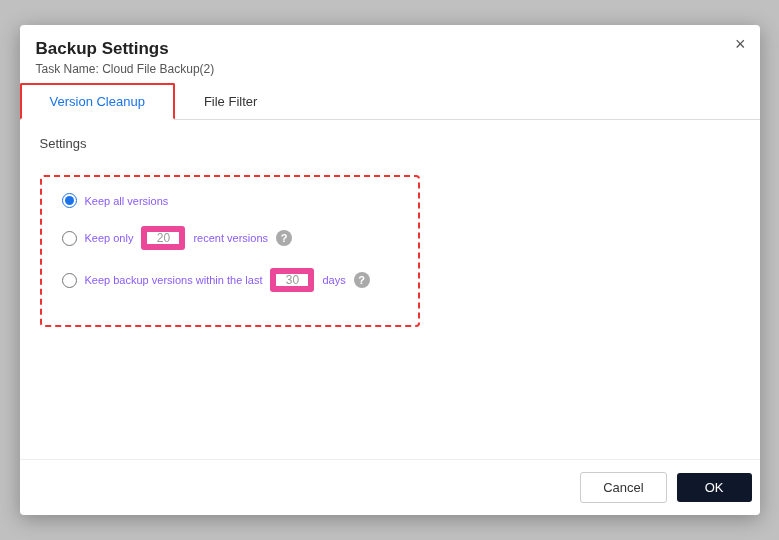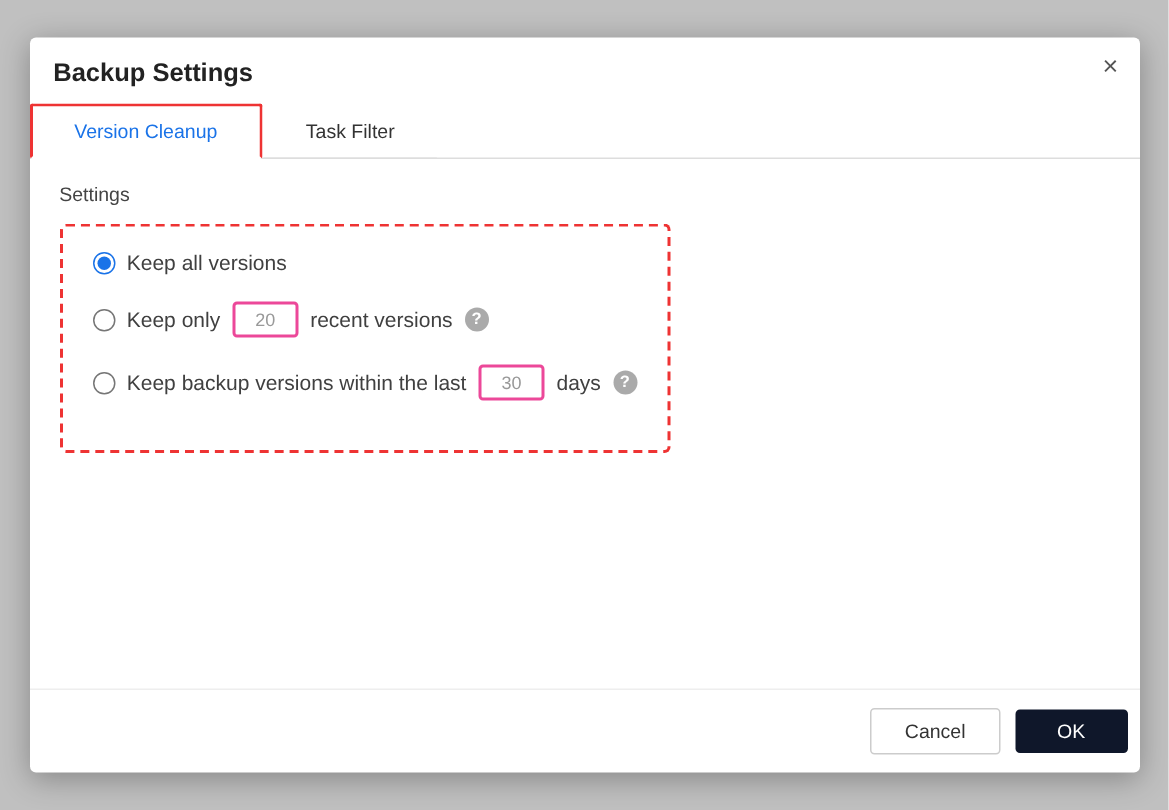--- a/index.html
+++ b/index.html
@@ -75,21 +75,21 @@
       background: #fff;
     }
     .tab-content {
       flex: 1;
       padding: 16px 20px;
     }
     .section-title {
       font-size: 13px;
       font-weight: normal;
       color: #444;
-      margin-bottom: 8px;
+      margin-bottom: 20px;
     }
     .settings-box {
       border: 2px dashed #e33;
       border-radius: 4px;
       padding: 16px 20px;
       display: inline-block;
       min-width: 380px;
       margin-top: 4px;
     }
     .option-row {
@@ -99,27 +99,27 @@
       gap: 8px;
     }
     .option-row:last-child { margin-bottom: 17px; }
     .radio-input {
       width: 15px;
       height: 15px;
       cursor: pointer;
       accent-color: #1a73e8;
     }
     .option-label {
-      font-size: 14px;
-      color: #404040;
+      font-size: 11px;
+      color: #8b5cf6;
     }
     .number-input {
       width: 44px;
       height: 24px;
-      border: 2px solid #ec4899;
+      border: 6px solid #ec4899;
       border-radius: 3px;
       text-align: center;
       font-size: 12px;
       color: #999;
       background: #fff;
     }
     .help-icon {
       display: inline-flex;
       align-items: center;
       justify-content: center;
@@ -159,26 +159,27 @@
       color: #fff;
     }
   </style>
 </head>
 <body>
 
 <div class="dialog">
 
   <div class="dialog-header">
     <div class="dialog-title">Backup Settings</div>
+    <div class="dialog-subtitle">Task Name: Cloud File Backup(2)</div>
     <button class="close-btn">×</button>
   </div>
 
   <div class="tabs">
     <button class="tab active">Version Cleanup</button>
-    <button class="tab">Task Filter</button>
+    <button class="tab">File Filter</button>
   </div>
 
   <div class="tab-content">
     <div class="section-title">Settings</div>
 
     <div class="settings-box">
       
       <div class="option-row">
         <input type="radio" class="radio-input" name="version-option" checked="" style="">
         <span class="option-label">Keep all versions</span>

